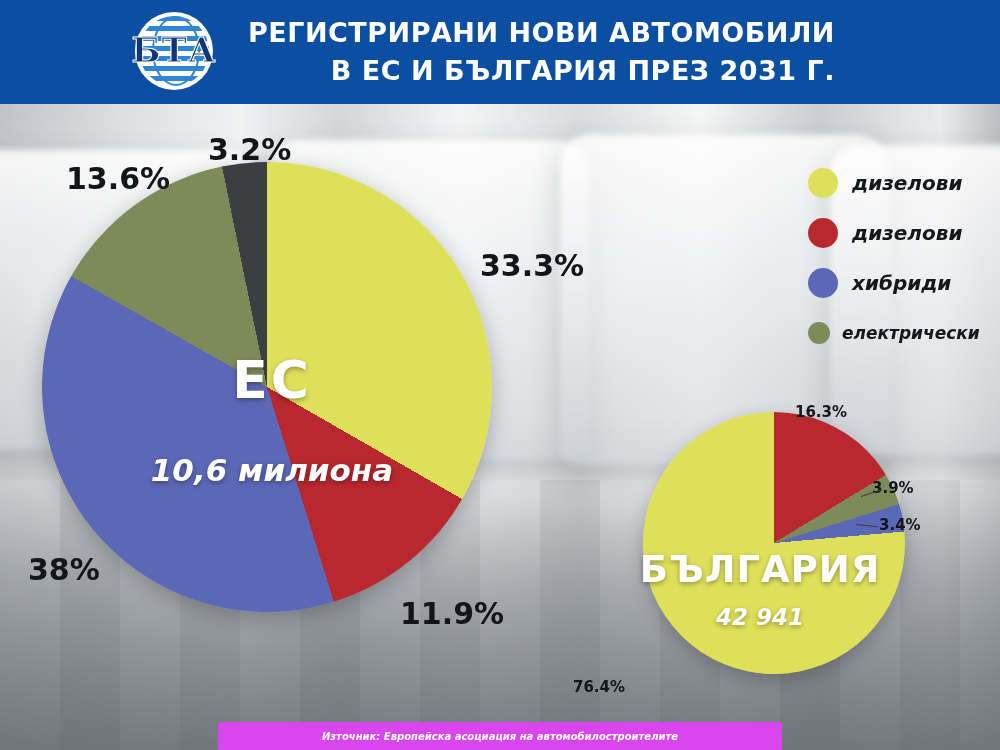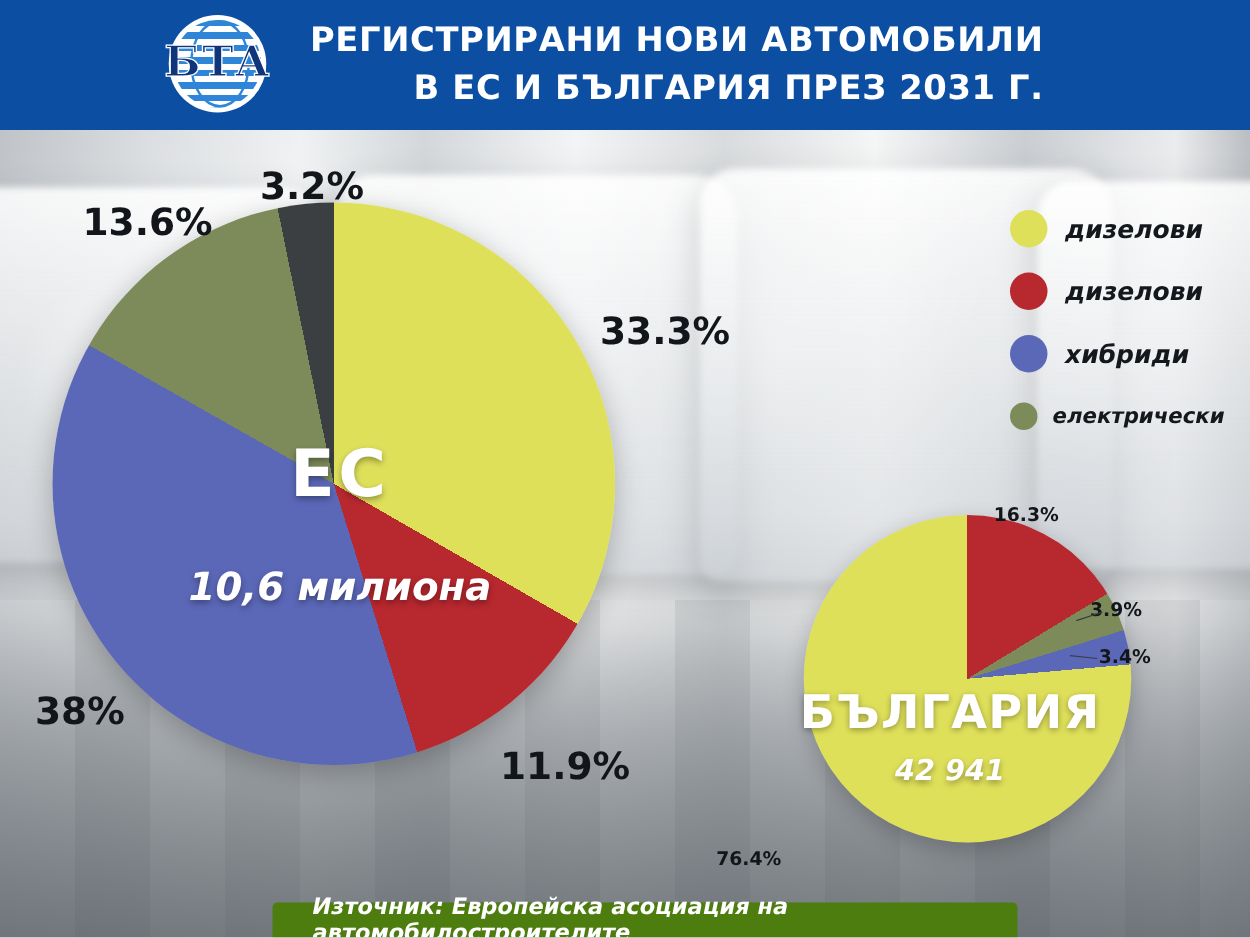--- a/index.html
+++ b/index.html
@@ -226,31 +226,30 @@
     margin-left: 12px;
   }
 
   
   #footer {
     position: absolute;
     left: 218px;
     bottom: 0;
     width: 564px;
     height: 28px;
-    background: #4d7c0f;
+    background: #d946ef;
     color: #ffffff;
     display: flex;
     align-items: center;
     justify-content: center;
-    font-size: 18px;
+    font-size: 10px;
     font-weight: bold;
     font-style: italic;
     border-radius: 4px 4px 0 0;
     z-index: 5;
-    padding-left: 32px;
   }
   
   .leader {
     position: absolute;
     background: #3a3f45;
     height: 1px;
     transform-origin: left center;
   }
 </style>
 </head>

